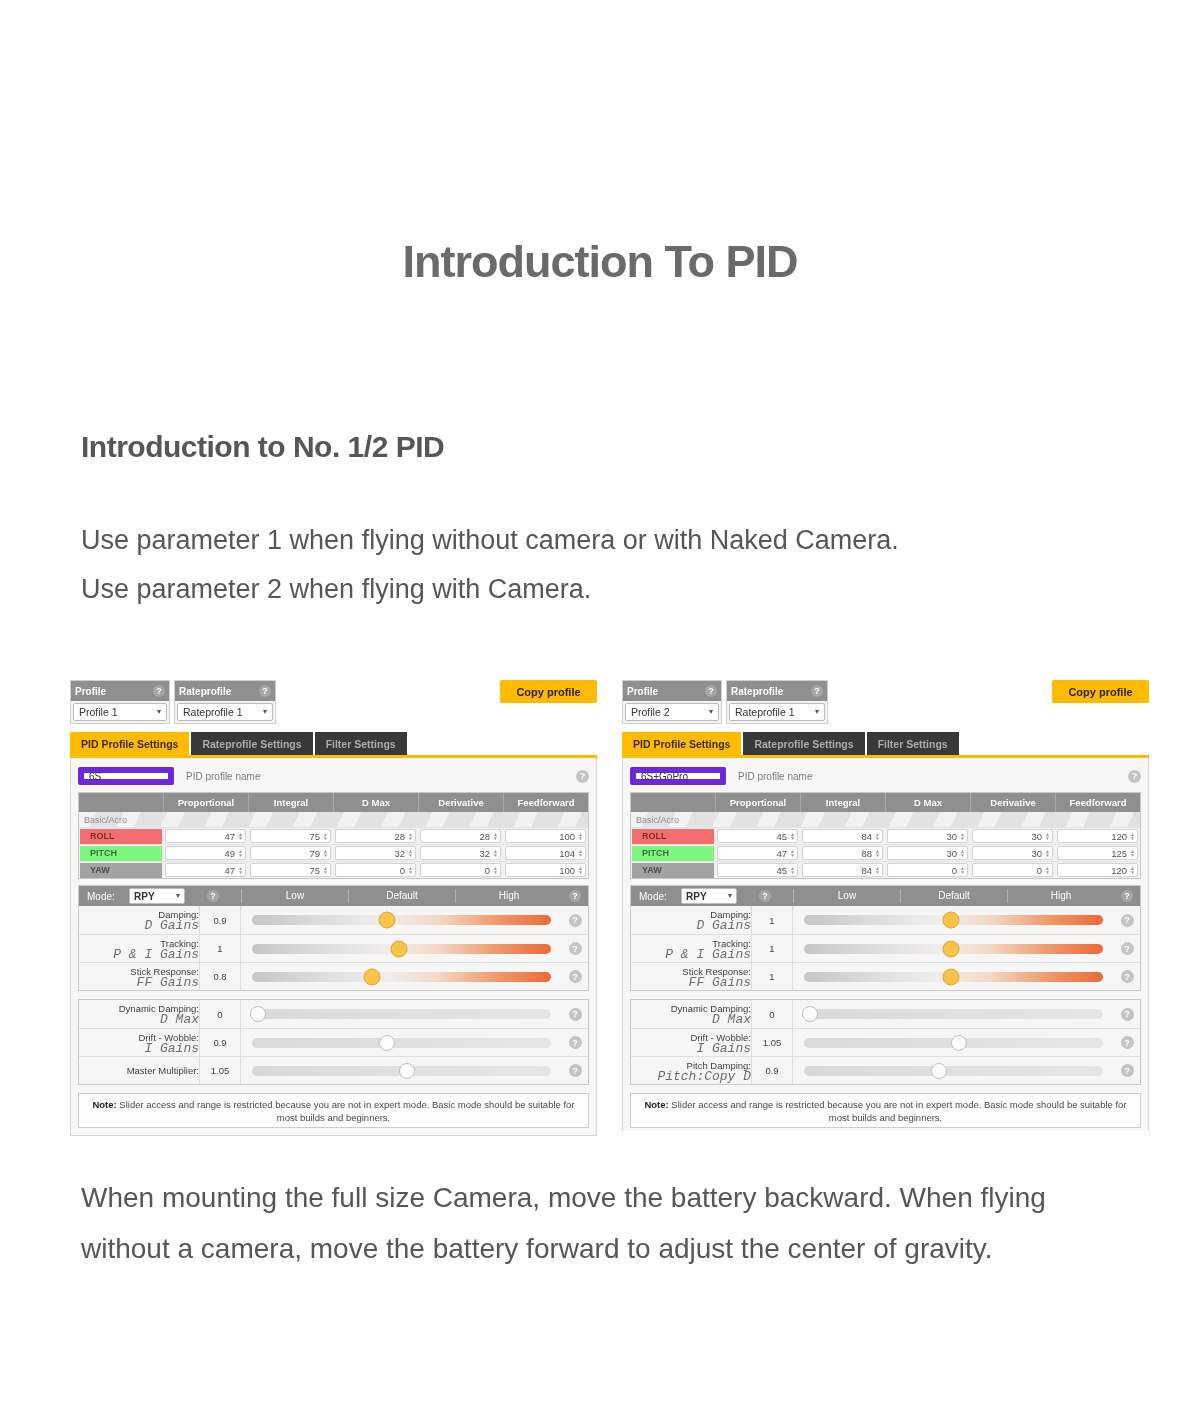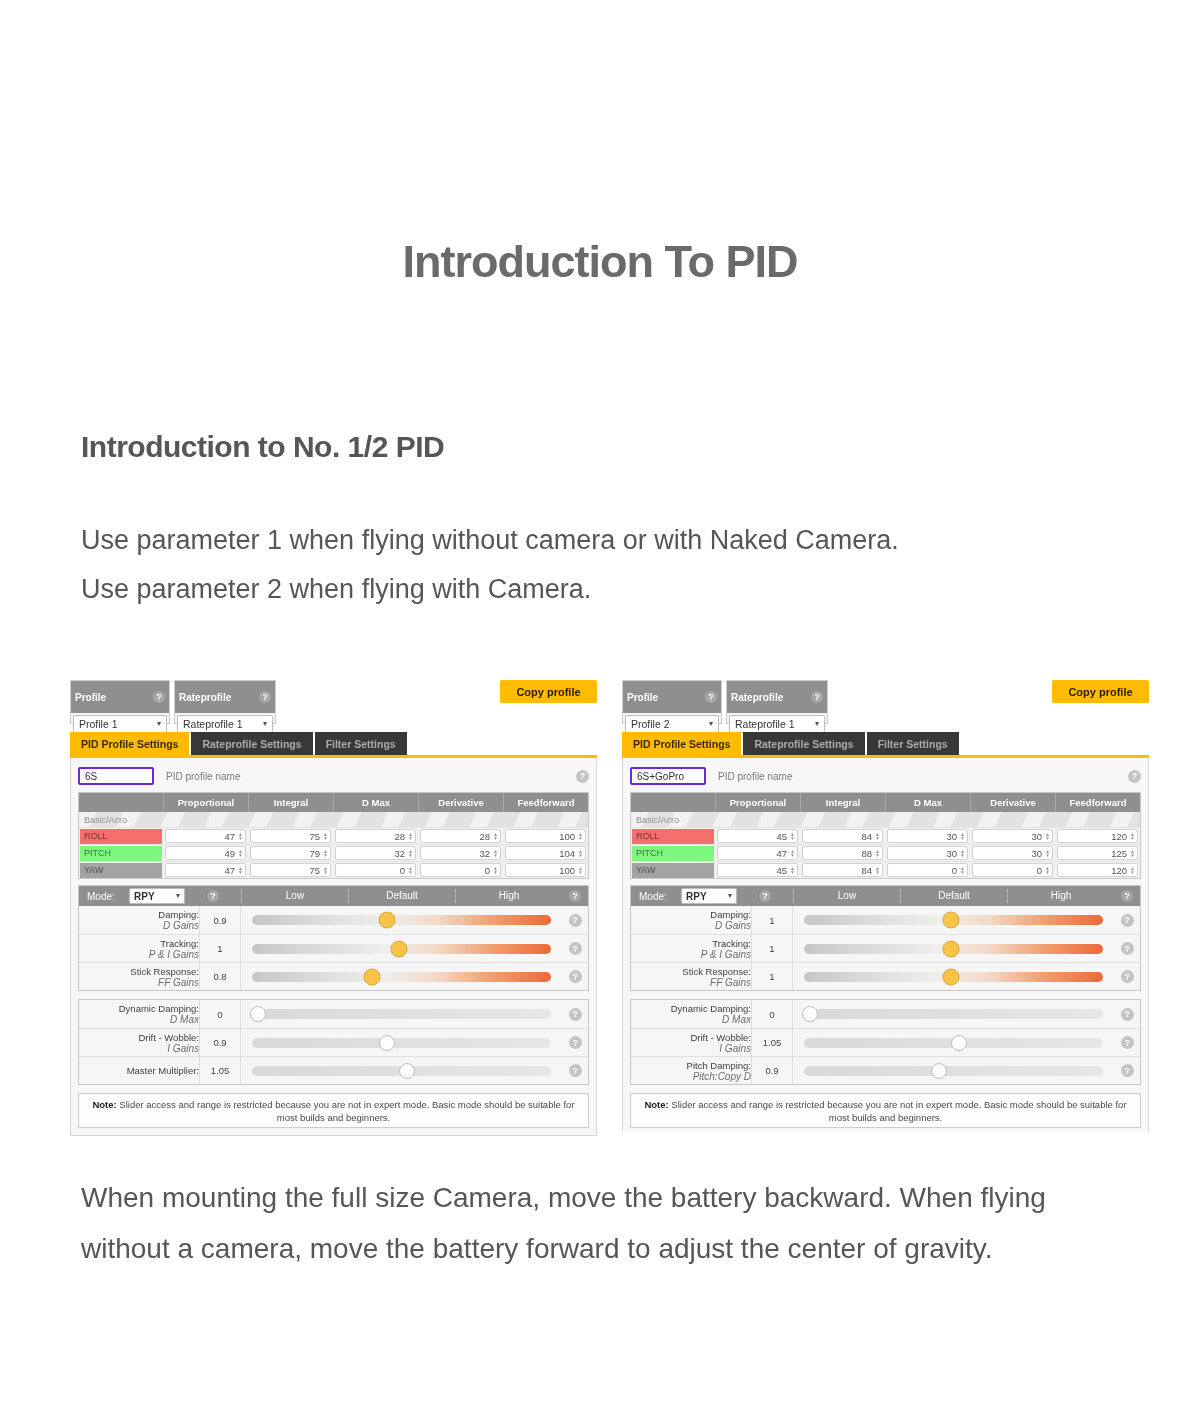--- a/index.html
+++ b/index.html
@@ -26,55 +26,55 @@
     font-size:28px; line-height:51px; color:#565656;
   }
 
   
   .panel { position:absolute; top:680px; width:527px; font-size:10px; color:#444; }
   #p0 { left:70px; }
   #p1 { left:622px; height:451px; overflow:hidden; }
 
   .panel-top { display:flex; height:44px; margin-bottom:8px; }
   .pbox { width:100px; border:1px solid #cfcfcf; background:#f3f3f3; margin-right:4px; }
-  .pbox-header { height:32px; background:#8f8f8f; color:#fff; font-size:10px; font-weight:bold;
+  .pbox-header { height:20px; background:#8f8f8f; color:#fff; font-size:10px; font-weight:bold;
     display:flex; align-items:center; justify-content:space-between; padding:0 4px; }
   .pbox-select { margin:2px; height:18px; border:1px solid #bdbdbd; border-radius:2px; background:#fff;
     display:flex; align-items:center; justify-content:space-between; padding:0 5px; font-size:10.5px; color:#333; }
   .chev { color:#555; font-size:8px; line-height:1; }
   .copy-btn { margin-left:auto; width:97px; height:23px; background:#ffbb00; color:#2b2000;
     font-weight:bold; font-size:11px; display:flex; align-items:center; justify-content:center; border-radius:2px; }
 
   .tabs { display:flex; border-bottom:3px solid #ffbb00; }
   .tab { height:23px; padding:0 11px; display:flex; align-items:center; font-size:10.5px; font-weight:bold; }
   .tab.active { background:#ffbb00; color:#3a2c00; }
   .tab.dark { background:#383838; color:#ababab; margin-left:2px; }
 
   .panel-body { border:1px solid #d6d6d6; border-top:none; background:#f7f7f7; padding:6px 7px 7px; }
 
   .name-row { display:flex; align-items:center; height:24px; margin-bottom:4px; }
-  .name-input { width:76px; height:18px; background:#fff; border:2px solid #6d28d9; border-radius:2px;
+  .name-input { width:96px; height:18px; background:#fff; border:6px solid #6d28d9; border-radius:2px;
     font-size:10px; color:#333; display:flex; align-items:center; padding:0 5px; }
   .name-label { margin-left:12px; flex:1; color:#7c7c7c; font-size:10px; }
 
   .help { width:13px; height:13px; border-radius:50%; background:#c4c4c4; color:#fff;
     font-size:9px; font-weight:bold; display:flex; align-items:center; justify-content:center; flex:0 0 auto; }
   .help.on-gray { background:#a6a6a6; width:12px; height:12px; }
 
   
   .pid-table { border:1px solid #c9c9c9; background:#efefef; }
   .t-head { display:flex; background:#8f8f8f; height:19px; }
   .t-axis-h { width:84px; }
   .t-h { flex:1; color:#fff; font-size:9.5px; font-weight:bold; display:flex; align-items:center;
     justify-content:center; border-left:1px solid #a8a8a8; }
   .t-group { height:15px; font-size:9px; color:#8e8e8e; display:flex; align-items:center; padding-left:5px;
     background:repeating-linear-gradient(115deg, rgba(255,255,255,0.55) 0 16px, rgba(255,255,255,0) 16px 40px), #e2e2e2; }
   .t-row { display:flex; align-items:center; height:17px; background:#f1f1f1; border-top:1px solid #e3e3e3; }
-  .t-axis-cell { width:82px; height:15px; margin:0 1px; font-size:9px; font-weight:normal;
-    color:rgba(0,0,0,0.55); display:flex; align-items:center; padding-left:4px; }
+  .t-axis-cell { width:82px; height:15px; margin:0 1px; font-size:9px; font-weight:bold;
+    color:rgba(0,0,0,0.55); display:flex; align-items:center; padding-left:10px; }
   .roll  { background:#f56e6e; }
   .pitch { background:#7df77d; }
   .yaw   { background:#a3a3a3; }
   .t-num { flex:1; height:14px; margin:0 2px; background:#fff; border:1px solid #d2d2d2; border-radius:2px;
     display:flex; align-items:center; justify-content:flex-end; font-size:9.5px; color:#555; padding-right:2px; }
   .spin { display:flex; flex-direction:column; margin-left:3px; color:#9a9a9a; }
   .spin i { font-style:normal; font-size:5px; line-height:4px; }
 
   
   .slider-box { border:1px solid #c9c9c9; background:#f6f6f6; margin-top:6px; }
@@ -84,21 +84,21 @@
   .mh-select { width:56px; height:16px; background:#fff; border:1px solid #bdbdbd; border-radius:2px;
     color:#333; font-size:10px; font-weight:bold; display:flex; align-items:center; justify-content:space-between; padding:0 4px; }
   .mh-help1 { width:56px; display:flex; justify-content:center; }
   .mh-col { flex:1; text-align:center; font-size:10px; border-left:1px solid #b3b3b3; height:14px; line-height:14px; }
   .mh-help2 { width:26px; display:flex; justify-content:center; }
 
   .slider-row { display:flex; align-items:center; height:28px; background:#f6f6f6; }
   .slider-row + .slider-row { border-top:1px solid #e0e0e0; }
   .sl-label { width:120px; text-align:right; line-height:11px; }
   .sl-label .l1 { font-size:9.5px; color:#3f3f3f; }
-  .sl-label .l2 { font-size:10px; font-style:italic; color:#6e6e6e; }
+  .sl-label .l2 { font-size:13px; font-style:italic; color:#6e6e6e;font-family:Liberation Mono, monospace; }
   .sl-value { width:42px; align-self:stretch; border-left:1px solid #dedede; border-right:1px solid #dedede;
     display:flex; align-items:center; justify-content:center; font-size:9.5px; color:#444; }
   .sl-track-wrap { flex:1; padding:0 11px; }
   .sl-track { position:relative; height:10px; border-radius:5px;
     background:linear-gradient(90deg,#c6c6c6 0%,#dcdcdc 22%,#efeeec 45%,#f3d9c7 62%,#f0996a 82%,#ec6938 100%); }
   .sl-track.inactive { background:linear-gradient(90deg,#d9d9d9,#e6e6e6); }
   .sl-knob { position:absolute; top:50%; transform:translate(-50%,-50%);
     width:17px; height:17px; border-radius:50%; background:#f7c447; border:1px solid #dfa63d; }
   .sl-track.inactive .sl-knob { width:16px; height:16px; background:#fdfdfd; border:1px solid #bfbfbf; }
   .sl-help { width:26px; display:flex; justify-content:center; }

